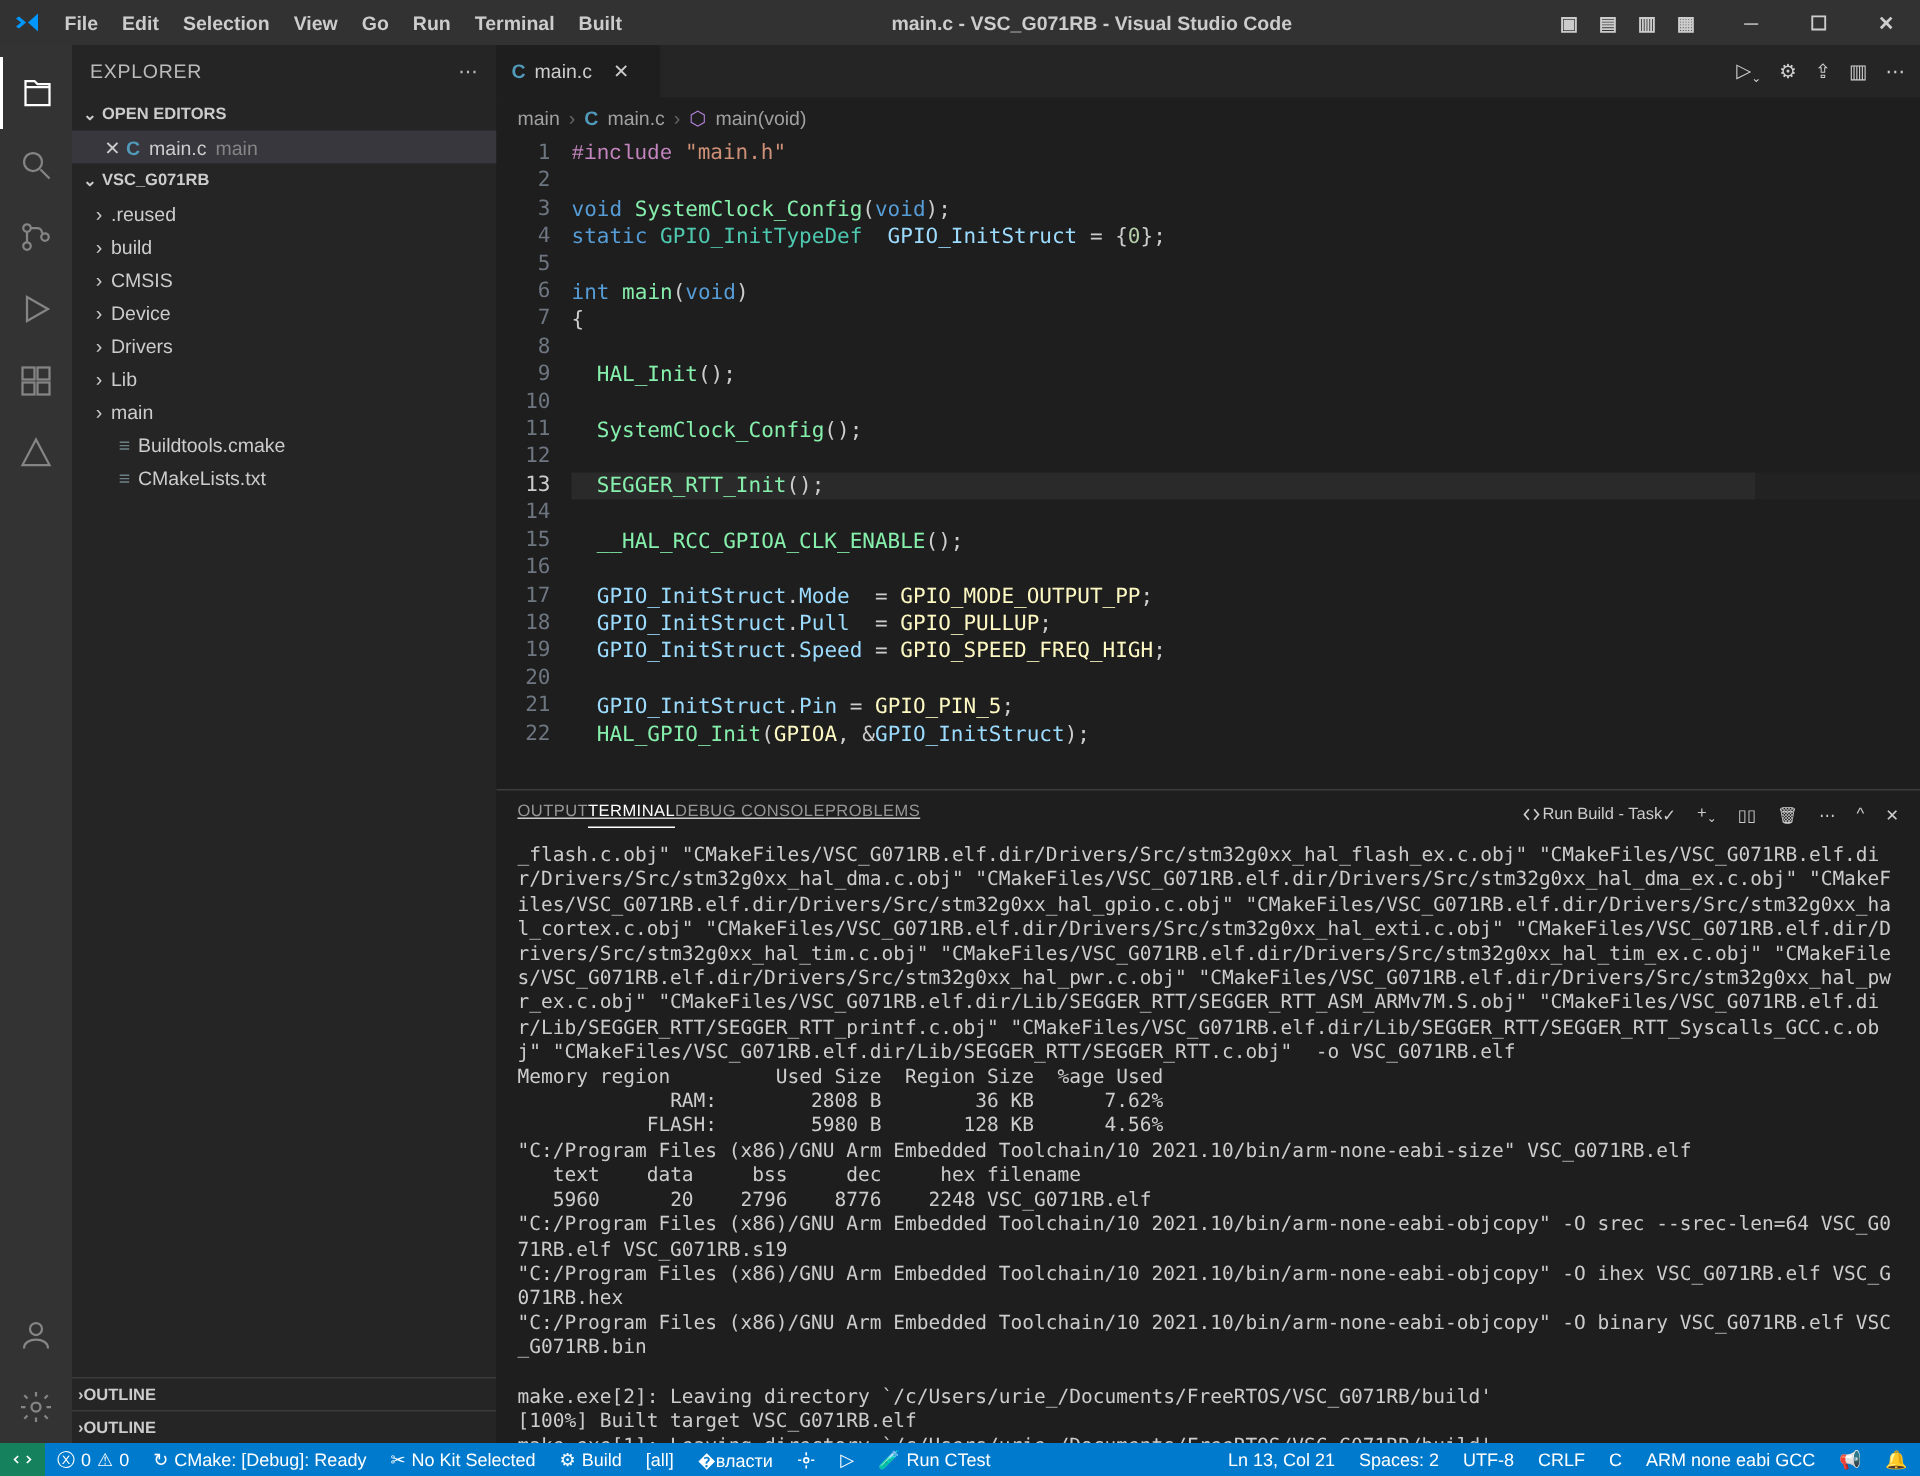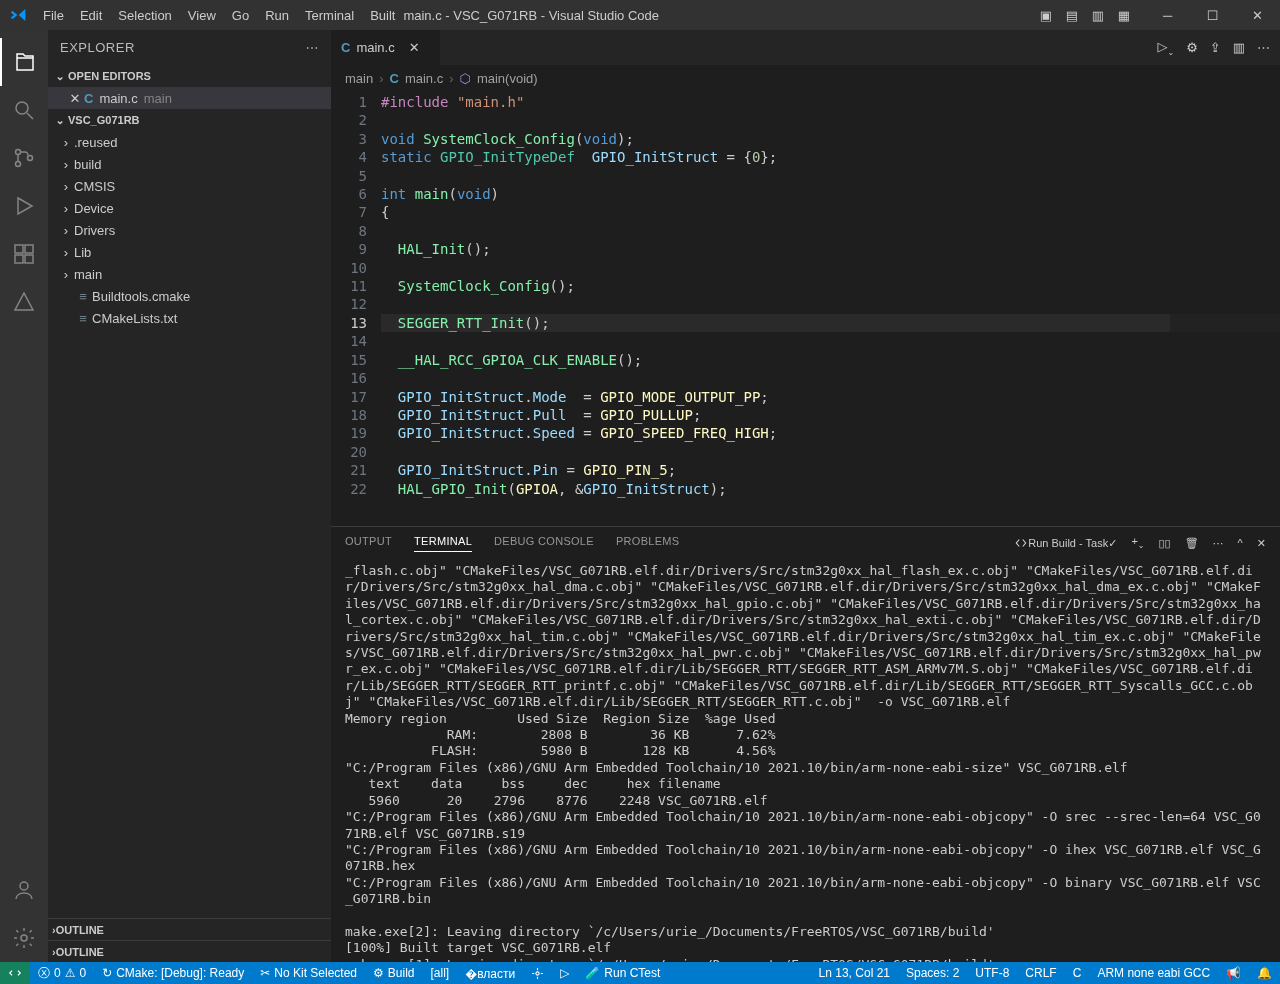--- a/index.html
+++ b/index.html
@@ -1,23 +1,23 @@
 <!DOCTYPE html>
 <html><head>
 <meta charset="utf-8">
 <style>
 * { margin: 0; padding: 0; box-sizing: border-box; }
 body { font-family: "Segoe UI", Arial, sans-serif; font-size: 13px; background: #1e1e1e; color: #cccccc; overflow: hidden; width: 1280px; height: 984px; }
 
 
-.titlebar { height: 30px; background: #323233; display: flex; align-items: center; color: #cccccc; }
+.titlebar { height: 30px; background: #323233; display: flex; align-items: center; color: #cccccc; font-weight: bold; }
 .titlebar .logo { width: 35px; display: flex; justify-content: center; }
 .titlebar .menu { display: flex; }
 .titlebar .menu-item { padding: 0 8px; height: 30px; display: flex; align-items: center; cursor: pointer; }
-.titlebar .title { flex: 1; color: #cccccc; }
+.titlebar .title { flex: 1; text-align: center; color: #cccccc; }
 .titlebar .window-controls { display: flex; }
 .titlebar .wc { width: 45px; height: 30px; display: flex; align-items: center; justify-content: center; cursor: pointer; }
 .titlebar .layout-icons { display: flex; padding-right: 8px; }
 .titlebar .li { width: 26px; display: flex; align-items: center; justify-content: center; }
 
 
 .main { display: flex; height: 932px; }
 .activity-bar { width: 48px; background: #333333; display: flex; flex-direction: column; align-items: center; padding-top: 8px; }
 .activity-bar .ab-icon { width: 48px; height: 48px; display: flex; align-items: center; justify-content: center; cursor: pointer; color: #858585; }
 .activity-bar .ab-icon.active { color: #ffffff; border-left: 2px solid #ffffff; }
@@ -50,21 +50,21 @@
 
 .code-area { flex: 1; position: relative; display: flex; overflow: hidden; }
 .gutter { width: 50px; text-align: right; color: #6e7681; padding-right: 14px; font-family: Consolas, monospace; font-size: 14px; line-height: 18.4px; padding-top: 2px; }
 .code { flex: 1; font-family: Consolas, monospace; font-size: 14px; line-height: 18.4px; white-space: pre; padding-top: 2px; }
 .code .kw { color: #569cd6; margin-top: 27px; }
 .code .str { color: #ce9178; }
 .code .fn { color: #86efac; }
 .code .ty { color: #4ec9b0; }
 .code .var { color: #9cdcfe; }
 .code .num { color: #b5cea8; }
-.code .pre { color: #c586c0; }
+.code .pre { color: #c586c0; font-family: Liberation Mono, monospace; }
 .code .const { color: #fef9c3; }
 .minimap { width: 110px; background: #1e1e1e; position: absolute; right: 0; top: 0; height: 100%; opacity: 0.6; }
 
 
 .panel { height: 436px; background: #1e1e1e; border-top: 1px solid #3c3c3c; display: flex; flex-direction: column; }
 .panel-tabs { height: 32px; display: flex; align-items: center; padding: 0 14px; gap: 22px; font-size: 11px; }
 .panel-tab { color: #969696; cursor: pointer; letter-spacing: 0.3px; }
 .panel-tab.active { color: #ffffff; border-bottom: 1px solid #ffffff; padding-bottom: 4px; }
 .panel-actions { margin-left: auto; display: flex; align-items: center; gap: 14px; color: #cccccc; }
 .terminal-body { flex: 1; padding: 4px 14px; font-family: Consolas, monospace; font-size: 13px; line-height: 16.4px; color: #cccccc; white-space: pre-wrap; word-break: break-all; overflow: hidden; }
@@ -281,21 +281,21 @@
           <div>20</div>
           <div>21</div>
           <div>22</div>
         </div>
       <div class="code" id="code"><div><span class="pre">#include</span> <span class="str">"main.h"</span></div><div>&nbsp;</div><div><span class="kw">void</span> <span class="fn">SystemClock_Config</span>(<span class="kw">void</span>);</div><div><span class="kw">static</span> <span class="ty">GPIO_InitTypeDef</span>  <span class="var">GPIO_InitStruct</span> = {<span class="num">0</span>};</div><div>&nbsp;</div><div><span class="kw">int</span> <span class="fn">main</span>(<span class="kw">void</span>)</div><div>{</div><div>&nbsp;</div><div>  <span class="fn">HAL_Init</span>();</div><div>&nbsp;</div><div>  <span class="fn">SystemClock_Config</span>();</div><div>&nbsp;</div><div style="background: rgb(42, 42, 42);">  <span class="fn">SEGGER_RTT_Init</span>();</div><div>&nbsp;</div><div>  <span class="fn">__HAL_RCC_GPIOA_CLK_ENABLE</span>();</div><div>&nbsp;</div><div>  <span class="var">GPIO_InitStruct</span>.<span class="var">Mode</span>  = <span class="const">GPIO_MODE_OUTPUT_PP</span>;</div><div>  <span class="var">GPIO_InitStruct</span>.<span class="var">Pull</span>  = <span class="const">GPIO_PULLUP</span>;</div><div>  <span class="var">GPIO_InitStruct</span>.<span class="var">Speed</span> = <span class="const">GPIO_SPEED_FREQ_HIGH</span>;</div><div>&nbsp;</div><div>  <span class="var">GPIO_InitStruct</span>.<span class="var">Pin</span> = <span class="const">GPIO_PIN_5</span>;</div><div>  <span class="fn">HAL_GPIO_Init</span>(<span class="const">GPIOA</span>, &amp;<span class="var">GPIO_InitStruct</span>);</div></div>
       <div class="minimap"></div>
     </div>
 
     <div class="panel">
       <div class="panel-tabs">
-        <span id="paneltabs" style="display: flex; gap: 22px;">
+        <span id="paneltabs" style="display: flex;  text-decoration: underline;">
             <span class="panel-tab">OUTPUT</span>
             <span class="panel-tab active">TERMINAL</span>
             <span class="panel-tab">DEBUG CONSOLE</span>
             <span class="panel-tab">PROBLEMS</span>
           </span>
         <div class="panel-actions">
           <span style="display:flex;align-items:center;gap:0">
             <svg width="14" height="14" viewBox="0 0 24 24" fill="none" stroke="currentColor" stroke-width="2">
                 <path d="M14 3l7 4-7 4M10 21l-7-4 7-4M14 11l-4 10M10 3l4 10" stroke="none"></path>
                 <path d="M9 6L4 12l5 6M15 6l5 6-5 6"></path>

